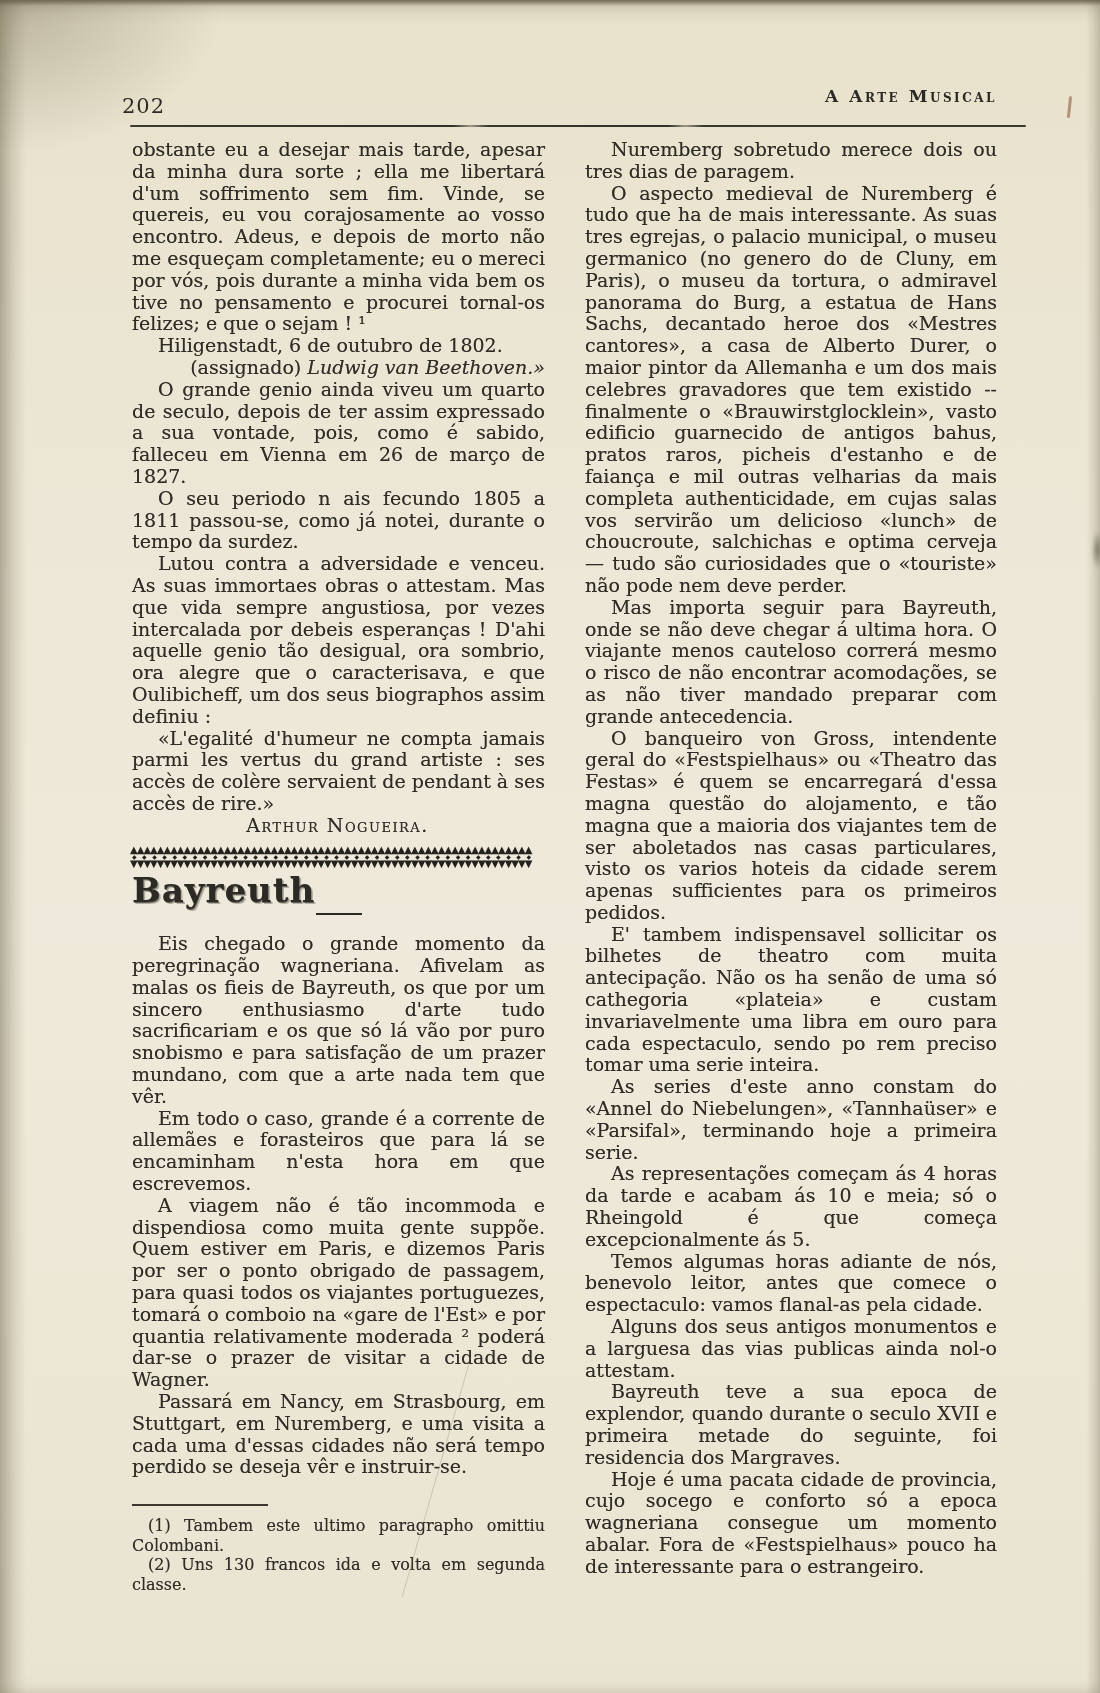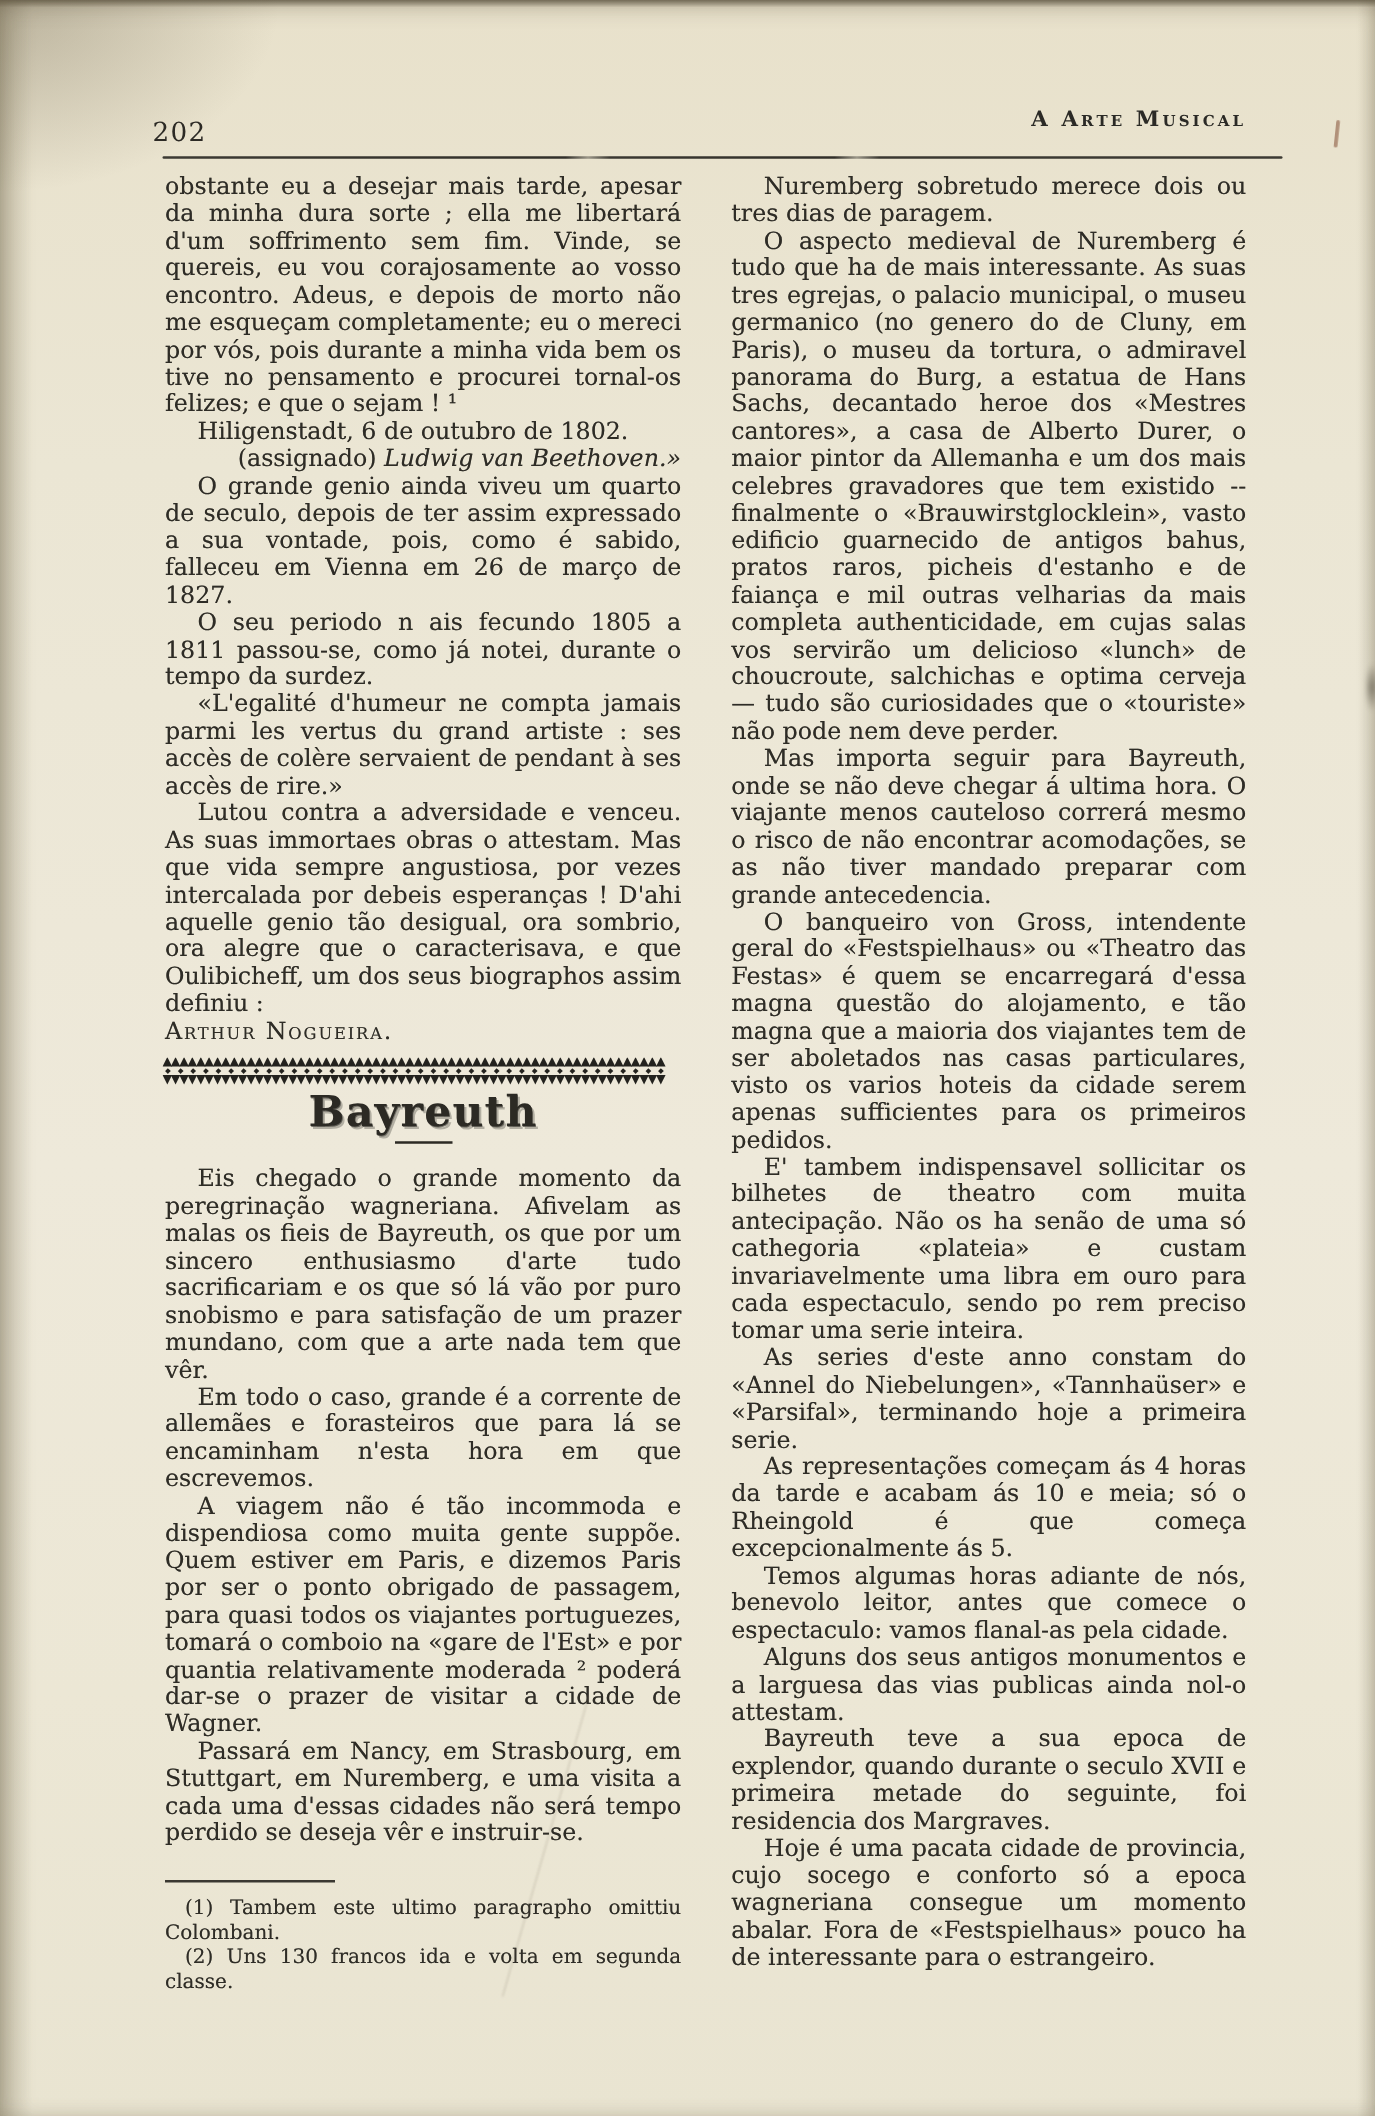--- a/index.html
+++ b/index.html
@@ -46,32 +46,32 @@
   }
   
   .col{position:absolute;top:139px;font-size:19px;line-height:21.8px;}
   .col-left{left:132px;width:413px;}
   .col-right{left:585px;width:412px;}
   .para{margin:0;text-indent:26px;text-align:justify;text-shadow:0 0 0.4px rgba(46,44,38,0.55);}
   .para.no-indent{text-indent:0;}
   .signed{margin:0;text-indent:58px;text-align:center;text-shadow:0 0 0.4px rgba(46,44,38,0.55);}
   .italic{font-style:italic;}
   .author{
-    margin:0;text-align:left;font-variant:small-caps;
+    margin:0;text-align:center;font-variant:small-caps;
     letter-spacing:1.5px;padding-right:2px;
     text-shadow:0 0 0.4px rgba(46,44,38,0.55);
   }
   
   .ornament{margin:9px 0 4px -2px;width:424px;overflow:hidden;color:#23221e;}
   .orn-row{white-space:nowrap;font-family:"DejaVu Sans","Liberation Sans",sans-serif;}
   .orn-top,.orn-bottom{font-size:10px;line-height:8px;letter-spacing:-1px;}
   .orn-mid{font-size:6px;line-height:6px;letter-spacing:5.5px;padding-left:2px;}
   
   .article-title{
-    margin:12px 0 0;text-align:center;
+    margin:12px 0 0;text-align:left;
     font-size:34px;font-weight:bold;letter-spacing:1px;color:#2c2a24;
     text-shadow:2px 2px 0 rgba(44,42,36,0.30), 0.5px 0.5px 0 rgba(44,42,36,0.6);
   }
   .title-dash{width:46px;height:2px;background:#2c2a24;margin:12px auto 18px;}
   
   .footnotes{margin-top:26px;}
   .footnote-rule{width:136px;height:2px;background:#3a3831;margin:0 0 10px 0;}
   .footnote{
     margin:0;font-size:16px;line-height:19.5px;text-indent:16px;
     text-align:justify;text-shadow:0 0 0.3px rgba(46,44,38,0.5);
@@ -102,22 +102,22 @@
     <span class="journal-title">A Arte Musical</span>
   </header>
   <div class="header-rule"></div>
 
   <section class="col col-left">
     <p class="para no-indent">obstante eu a desejar mais tarde, apesar da minha dura sorte ; ella me libertará d'um soffrimento sem fim. Vinde, se quereis, eu vou corajosamente ao vosso encontro. Adeus, e depois de morto não me esqueçam completamente; eu o mereci por vós, pois durante a minha vida bem os tive no pensamento e procurei tornal-os felizes; e que o sejam ! ¹</p>
     <p class="para">Hiligenstadt, 6 de outubro de 1802.</p>
     <p class="signed"><span>(assignado) </span><span class="italic">Ludwig van Beethoven.»</span></p>
     <p class="para">O grande genio ainda viveu um quarto de seculo, depois de ter assim expressado a sua vontade, pois, como é sabido, falleceu em Vienna em 26 de março de 1827.</p>
     <p class="para">O seu periodo n ais fecundo 1805 a 1811 passou-se, como já notei, durante o tempo da surdez.</p>
+    <p class="para">Lutou contra a adversidade e venceu. As suas immortaes obras o attestam. Mas que vida sempre angustiosa, por vezes intercalada por debeis esperanças ! D'ahi aquelle genio tão desigual, ora sombrio, ora alegre que o caracterisava, e que Oulibicheff, um dos seus biographos assim definiu :</p>
     <p class="para">«L'egalité d'humeur ne compta jamais parmi les vertus du grand artiste : ses accès de colère servaient de pendant à ses accès de rire.»</p>
-    <p class="para">Lutou contra a adversidade e venceu. As suas immortaes obras o attestam. Mas que vida sempre angustiosa, por vezes intercalada por debeis esperanças ! D'ahi aquelle genio tão desigual, ora sombrio, ora alegre que o caracterisava, e que Oulibicheff, um dos seus biographos assim definiu :</p>
     <p class="author">Arthur Nogueira.</p>
 
     <div class="ornament">
       <div class="orn-row orn-top">▲▲▲▲▲▲▲▲▲▲▲▲▲▲▲▲▲▲▲▲▲▲▲▲▲▲▲▲▲▲▲▲▲▲▲▲▲▲▲▲▲▲▲▲▲▲▲▲▲▲▲▲▲▲▲▲▲▲▲▲</div>
       <div class="orn-row orn-mid">◆◆◆◆◆◆◆◆◆◆◆◆◆◆◆◆◆◆◆◆◆◆◆◆◆◆◆◆◆◆◆◆◆◆◆◆◆◆◆◆</div>
       <div class="orn-row orn-bottom">▼▼▼▼▼▼▼▼▼▼▼▼▼▼▼▼▼▼▼▼▼▼▼▼▼▼▼▼▼▼▼▼▼▼▼▼▼▼▼▼▼▼▼▼▼▼▼▼▼▼▼▼▼▼▼▼▼▼▼▼</div>
     </div>
 
     <h2 class="article-title">Bayreuth</h2>
     <div class="title-dash"></div>

